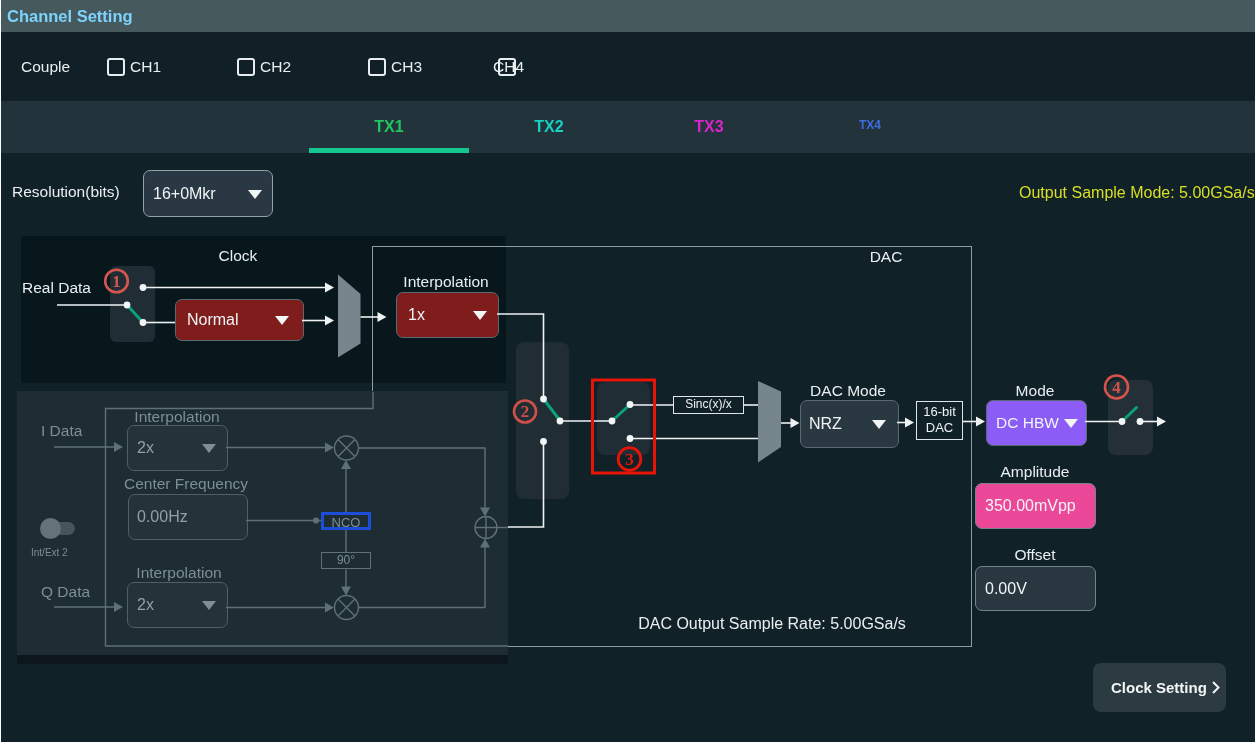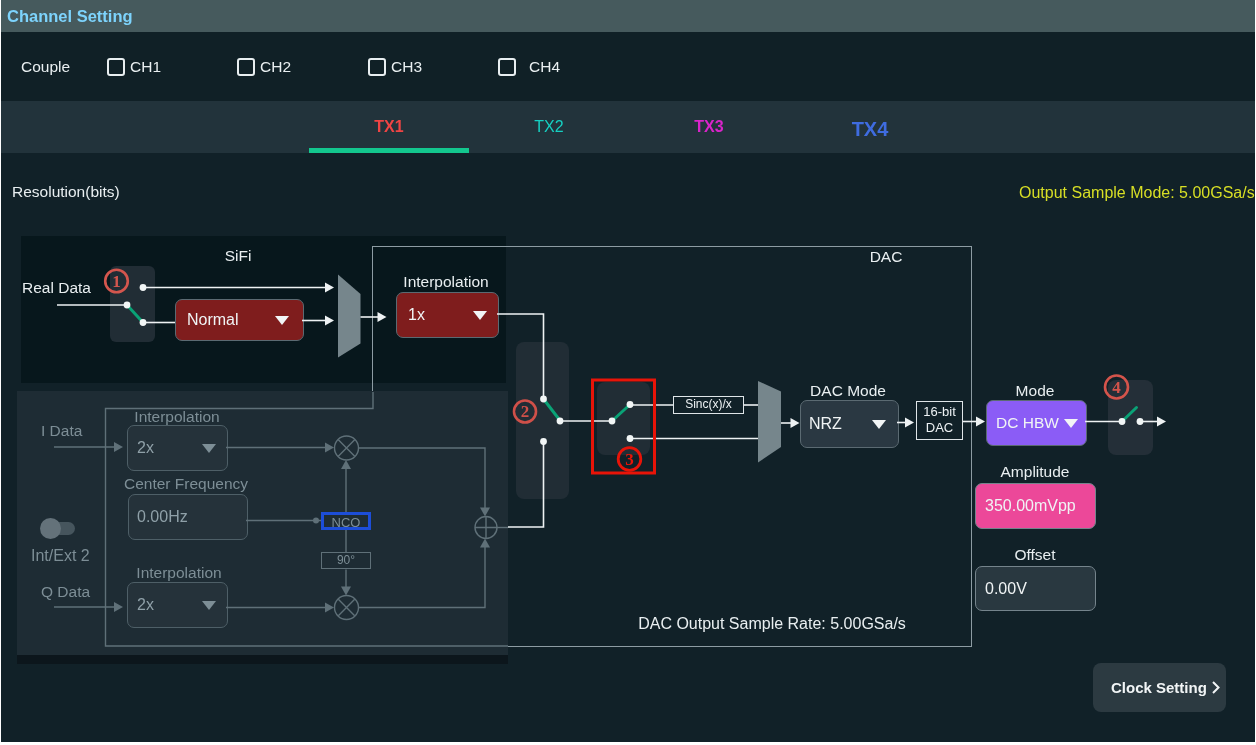--- a/index.html
+++ b/index.html
@@ -30,38 +30,42 @@
 
   <div class="abs" style="left:0;top:32px;width:1254px;height:69px;background:#102026;"></div>
   <div class="lbl" style="left:20px;top:59px;">Couple</div>
   <div class="cb" style="left:106px;"></div>
       <div class="lbl" style="left:129px;top:59px;">CH1</div>
   <div class="cb" style="left:236px;"></div>
       <div class="lbl" style="left:259px;top:59px;">CH2</div>
   <div class="cb" style="left:367px;"></div>
       <div class="lbl" style="left:390px;top:59px;">CH3</div>
   <div class="cb" style="left:497px;"></div>
-      <div class="lbl" style="left:528px;top:59px;">CH4</div>
+      <div class="lbl" style="left:492px;top:59px;">CH4</div>
 
   <div class="abs" style="left:0;top:101px;width:1254px;height:52px;background:#22333b;"></div>
-  <div class="lbl cen" style="left:388px;top:119px;font-weight:bold;font-size:16px;color:#ef4444;">TX1</div>
-  <div class="lbl cen" style="left:548px;top:119px;font-weight:normal;font-size:16px;color:#16d0c2;">TX2</div>
+  <div class="lbl cen" style="left:388px;top:119px;font-weight:bold;font-size:16px;color:#22c55e;">TX1</div>
+  <div class="lbl cen" style="left:548px;top:119px;font-weight:bold;font-size:16px;color:#16d0c2;">TX2</div>
   <div class="lbl cen" style="left:708px;top:119px;font-weight:bold;font-size:16px;color:#d924c9;">TX3</div>
-  <div class="lbl cen" style="left:869px;top:119px;font-weight:bold;font-size:20px;color:#3f6ce0;">TX4</div>
+  <div class="lbl cen" style="left:869px;top:119px;font-weight:bold;font-size:12px;color:#3f6ce0;">TX4</div>
   <div class="abs" style="left:308px;top:148px;width:160px;height:5px;background:#13c78e;"></div>
 
   <div class="lbl" style="left:11px;top:184px;">Resolution(bits)</div>
+  <div class="dd" style="left:142px;top:170px;width:128px;height:45px;border-color:#93a2a8;background:#2a3843;">
+    <span class="tx" style="left:9px;">16+0Mkr</span>
+        <span class="car" style="right:10px;"></span>
+  </div>
   <div class="lbl" style="left:1018px;top:185px;font-size:16px;color:#d8df25;">Output Sample Mode: 5.00GSa/s</div>
 
   <div class="abs" style="left:20px;top:236px;width:485px;height:147px;background:#07171c;"></div>
   <div class="abs" style="left:371px;top:246px;width:600px;height:401px;border:1px solid #8d9ca3;box-sizing:border-box;"></div>
   <div class="abs" style="left:16px;top:391px;width:491px;height:266px;background:#1e2c34;"></div>
   <div class="abs" style="left:16px;top:655px;width:491px;height:9px;background:#0c161c;"></div>
 
-  <div class="lbl cen" style="left:237px;top:248px;">SiFi</div>
+  <div class="lbl cen" style="left:237px;top:248px;">Clock</div>
   <div class="lbl" style="left:21px;top:280px;">Real Data</div>
   <div class="abs" style="left:109px;top:266px;width:45px;height:76px;background:#212d35;border-radius:6px;"></div>
   <div class="lbl cen" style="left:445px;top:274px;">Interpolation</div>
   <div class="dd" style="left:174px;top:299px;width:127px;height:40px;">
     <span class="tx">Normal</span>
         <span class="car" style="right:14px;"></span>
   </div>
   <div class="dd" style="left:395px;top:292px;width:101px;height:44px;">
     <span class="tx">1x</span>
         <span class="car" style="right:11px;"></span>
@@ -75,21 +79,21 @@
   <div class="dd" style="left:126px;top:425px;width:99px;height:44px;border-color:#4e5f67;background:#25323a;color:#8fa0a8;">
     <span class="tx" style="left:9px;">2x</span>
         <span class="car cardim" style="right:11px;"></span>
   </div>
   <div class="lbl dim cen" style="left:185px;top:476px;">Center Frequency</div>
   <div class="dd" style="left:127px;top:494px;width:118px;height:44px;border-color:#4e5f67;background:#25323a;color:#8fa0a8;">
     <span class="tx" style="left:8px;">0.00Hz</span>
   </div>
   <div class="abs" style="left:45px;top:522px;width:29px;height:13px;border-radius:7px;background:#46555d;"></div>
   <div class="abs" style="left:39px;top:518px;width:21px;height:21px;border-radius:50%;background:#64727a;"></div>
-  <div class="lbl dim" style="left:30px;top:548px;font-size:16px;">Int/Ext 2</div>
+  <div class="lbl dim" style="left:30px;top:548px;font-size:10px;">Int/Ext 2</div>
   <div class="lbl dim cen" style="left:178px;top:565px;">Interpolation</div>
   <div class="dd" style="left:126px;top:582px;width:99px;height:44px;border-color:#4e5f67;background:#25323a;color:#8fa0a8;">
     <span class="tx" style="left:9px;">2x</span>
         <span class="car cardim" style="right:11px;"></span>
   </div>
   <div class="lbl dim" style="left:40px;top:584px;">Q Data</div>
   <div class="abs dim" style="left:320px;top:512px;width:50px;height:18px;border:3px solid #1d4ed8;box-sizing:border-box;font-size:13px;text-align:center;line-height:16px;">NCO</div>
   <div class="abs dim" style="left:320px;top:552px;width:50px;height:17px;border:1px solid #5f7078;box-sizing:border-box;font-size:12px;text-align:center;line-height:15px;">90°</div>
 
   <div class="abs" style="left:515px;top:342px;width:53px;height:157px;background:#212d35;border-radius:8px;"></div>

